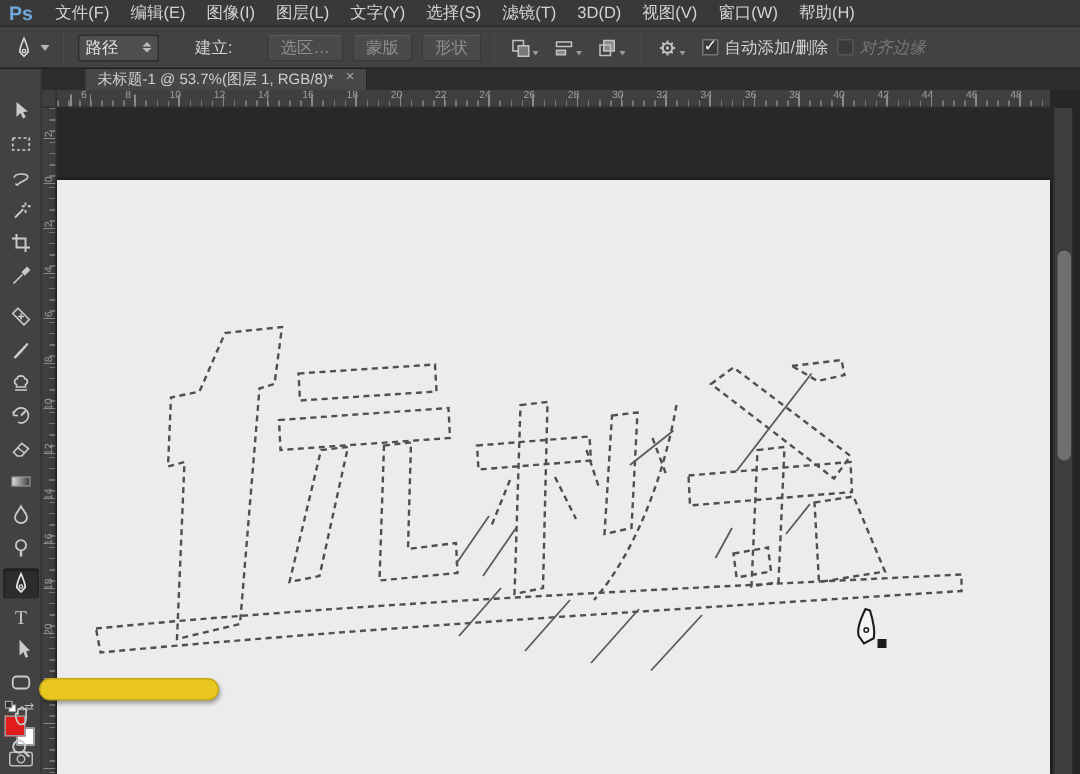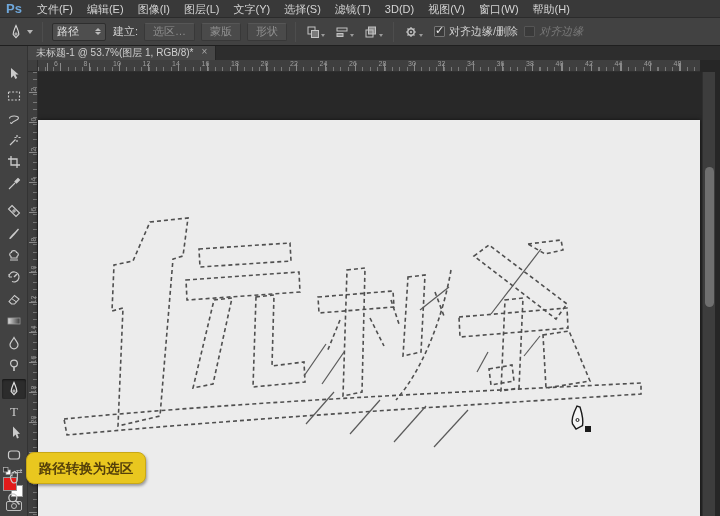--- a/index.html
+++ b/index.html
@@ -15,34 +15,34 @@
   
   #optionsbar { left:0; top:18px; width:720px; height:28px; background:#424242; border-bottom:1px solid #1f1f1f; display:flex; align-items:center; }
   .sep { width:1px; height:20px; background:#353535; border-right:1px solid #4d4d4d; margin:0 5px; }
   #tool-preset { display:flex; align-items:center; padding:0 4px 0 8px; }
   .dd-arrow { width:0; height:0; border-left:3px solid transparent; border-right:3px solid transparent; border-top:4px solid #b5b5b5; margin-left:3px; }
   #mode-select { width:54px; height:18px; background:#4e4e4e; border:1px solid #2e2e2e; border-radius:2px; color:#e2e2e2; font-size:11px; display:flex; align-items:center; padding:0 4px; margin:0 4px; }
   #mode-select .spin { margin-left:auto; display:flex; flex-direction:column; gap:1px; }
   #mode-select .spin i { display:block; width:0; height:0; border-left:3px solid transparent; border-right:3px solid transparent; }
   #mode-select .spin i.up { border-bottom:3px solid #bbb; }
   #mode-select .spin i.dn { border-top:3px solid #bbb; }
-  .opt-label { color:#cfcfcf; font-size:11px; margin:0 3px; }
+  .opt-label { color:#cfcfcf; font-size:11px; margin:0 20px; }
   .opt-btn { height:18px; background:#4a4a4a; border:1px solid #383838; border-top-color:#565656; border-radius:2px; color:#8f8f8f; font-size:11px; padding:0 8px; margin:0 3px; display:flex; align-items:center; }
   .icon-btn { display:flex; align-items:flex-end; padding:2px 3px; margin:0 2px; }
   .icon-btn svg { display:block; }
   .mini-dd { width:0; height:0; border-left:2.5px solid transparent; border-right:2.5px solid transparent; border-top:3px solid #9a9a9a; margin-left:1px; margin-bottom:2px; }
   .chk { width:11px; height:11px; background:#3a3a3a; border:1px solid #757575; border-radius:1px; margin:0 4px 0 6px; position:relative; }
   .chk.checked::after { content:"✓"; position:absolute; left:0; top:-3px; font-size:11px; color:#efefef; }
   .chk.disabled { border-color:#555; }
   .chk-label { font-size:11px; color:#d0d0d0; }
   .chk-label.disabled { color:#777;font-style:italic; }
 
   
   #tabrow { left:28px; top:46px; width:692px; height:14px; background:#2d2d2d; display:flex; }
-  #doc-tab { background:#474747; height:14px; display:flex; align-items:flex-start; padding:0 8px; border-right:1px solid #252525; }
+  #doc-tab { background:#474747; height:14px; display:flex; align-items:flex-start; padding:0 8px; border-right:1px solid #252525;margin-left:29px; }
   #doc-tab .title { color:#cfcfcf; font-size:10px; white-space:nowrap; }
   #doc-tab .close { color:#a8a8a8; font-size:10px; margin-left:8px; }
 
   
   #ruler-corner { left:28px; top:60px; width:10px; height:12px; background:#3f3f3f; border-right:1px solid #2e2e2e; border-bottom:1px solid #2e2e2e; }
   #hruler { left:38px; top:60px; width:662px; height:12px; background:#3f3f3f; border-bottom:1px solid #2e2e2e; overflow:hidden; }
   #hruler::before { content:""; position:absolute; left:0; bottom:0; width:100%; height:4px;
     background:repeating-linear-gradient(90deg,#777 0 1px,transparent 1px 7.375px); }
   #hruler::after { content:""; position:absolute; left:0; bottom:0; width:100%; height:8px;
     background:repeating-linear-gradient(90deg,#8a8a8a 0 1px,transparent 1px 29.5px); background-position-x:22px; }
@@ -134,21 +134,21 @@
   <span class="sep"></span>
   <span class="icon-btn">
     <svg width="14" height="14" viewBox="0 0 14 14">
       <circle cx="7" cy="7" r="3.2" fill="none" stroke="#c3c3c3" stroke-width="1.4"></circle>
       <circle cx="7" cy="7" r="1.1" fill="#c3c3c3"></circle>
       <path d="M7 2v2 M7 10v2 M2 7h2 M10 7h2 M3.5 3.5l1.4 1.4 M9.1 9.1l1.4 1.4 M10.5 3.5 9.1 4.9 M4.9 9.1 3.5 10.5" stroke="#c3c3c3" stroke-width="1.2"></path>
     </svg>
       <i class="mini-dd"></i>
   </span>
   <span class="chk checked"></span>
-  <span class="chk-label">对齐边缘/删除</span>
+  <span class="chk-label">自动添加/删除</span>
   <span class="chk disabled"></span>
   <span class="chk-label disabled">对齐边缘</span>
 </div>
 
 <div class="abs" id="tabrow">
   <span id="doc-tab">
     <span class="title">未标题-1 @ 53.7%(图层 1, RGB/8)*</span>
     <span class="close">×</span>
   </span>
 </div>
@@ -364,14 +364,13 @@
       <path d="M322,384 L344,352" fill="none" stroke="#5a5a5a" stroke-width="1.2"></path>
     </g>
   <g id="pen-cursor">
     <path d="M577 406 C573.5 413 571 419.5 572.5 424 L576 429 L582.5 425.5 C583.5 420.5 582 413.5 580 407 Z" fill="#f5f5f5" stroke="#1a1a1a" stroke-width="1.4"></path>
     <circle cx="577.5" cy="420" r="1.5" fill="none" stroke="#1a1a1a" stroke-width="1"></circle>
     <rect x="585" y="426" width="6" height="6" fill="#1a1a1a"></rect>
   </g>
 </svg>
 
 <div class="abs" id="tooltip">
-  <div class="l1">路径转换为选区</div>
 </div>
 
 </body></html>

